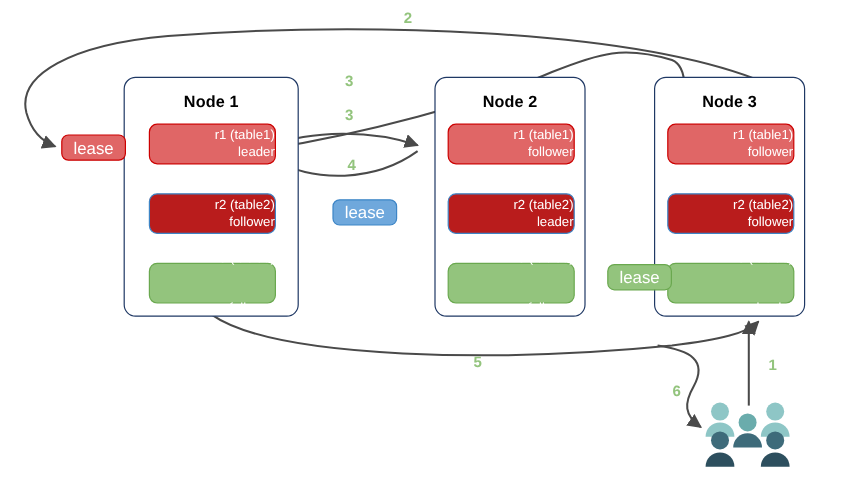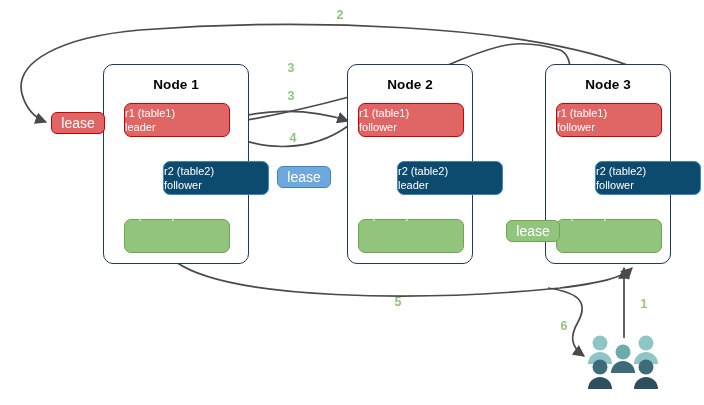--- a/index.html
+++ b/index.html
@@ -45,30 +45,30 @@
   }
   .replica {
     position: absolute;
     box-sizing: border-box;
     left: 20px;
     width: 106px;
     height: 34px;
     border-radius: 7px;
     display: flex;
     flex-direction: column;
-    align-items: flex-start;
+    align-items: flex-end;
     justify-content: center;
     color: #ffffff;
     font-size: 11px;
     line-height: 14px;
     text-align: center;
   }
   .replica span { display: block; }
   .rep-red   { background: #e06666; border: 1.6px solid #cc0000; }
-  .rep-blue  { background: #0c4a6e; border: 1.6px solid #3d85c6; margin-left: 39px; }
+  .rep-blue  { background: #b91c1c; border: 1.6px solid #3d85c6; }
   .rep-green { background: #93c47d; border: 1.6px solid #6aa84f; gap: 28px; }
 
   .lease {
     position: absolute;
     box-sizing: border-box;
     border-radius: 6px;
     display: flex;
     align-items: center;
     justify-content: center;
     color: #ffffff;
@@ -130,21 +130,21 @@
     <div class="replica rep-blue" style="top:96px;">
       <span>r2 (table2)</span>
       <span>follower</span>
     </div>
     <div class="replica rep-green" style="top:154px;">
       <span>r3 (table3)</span>
       <span>follower</span>
     </div>
   </div>
 
-  <div class="node" style="left:347px; top:64px; width:126px; height:200px;">
+  <div class="node" style="left:362px; top:64px; width:126px; height:200px;">
     <div class="node-title">Node 2</div>
     <div class="replica rep-red" style="top:38px; left:10px;">
       <span>r1 (table1)</span>
       <span>follower</span>
     </div>
     <div class="replica rep-blue" style="top:96px; left:10px;">
       <span>r2 (table2)</span>
       <span>leader</span>
     </div>
     <div class="replica rep-green" style="top:154px; left:10px;">

